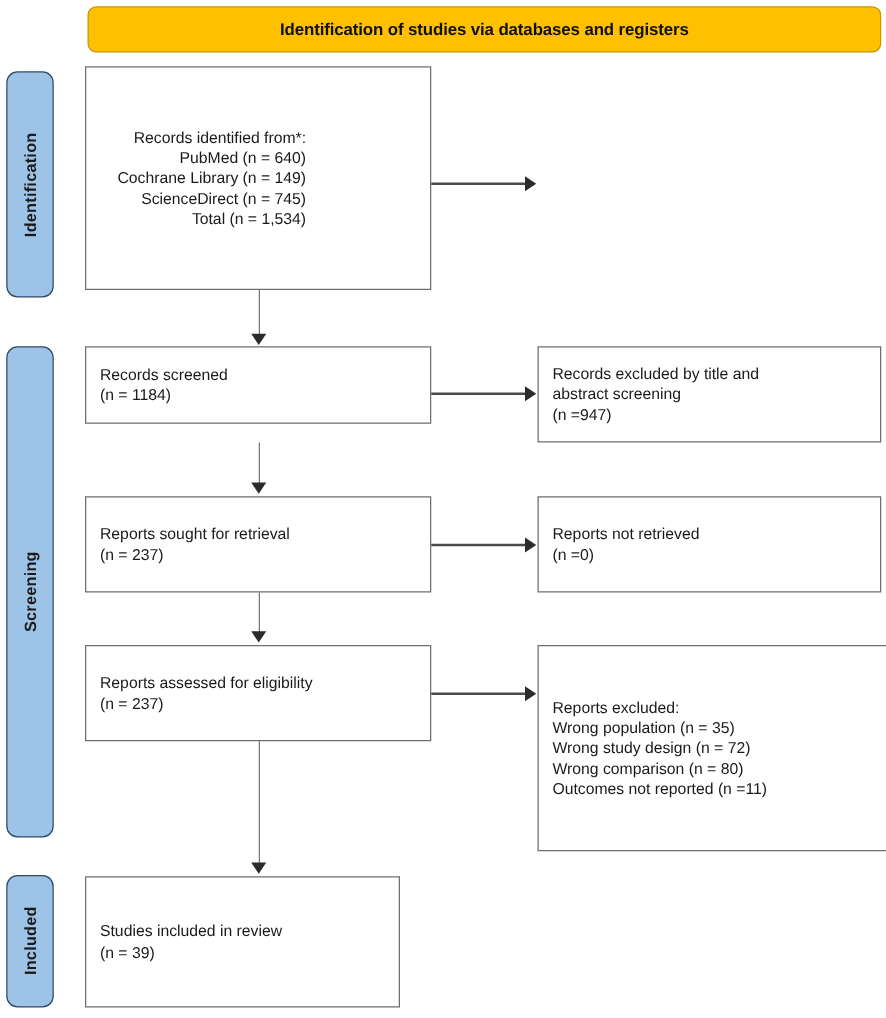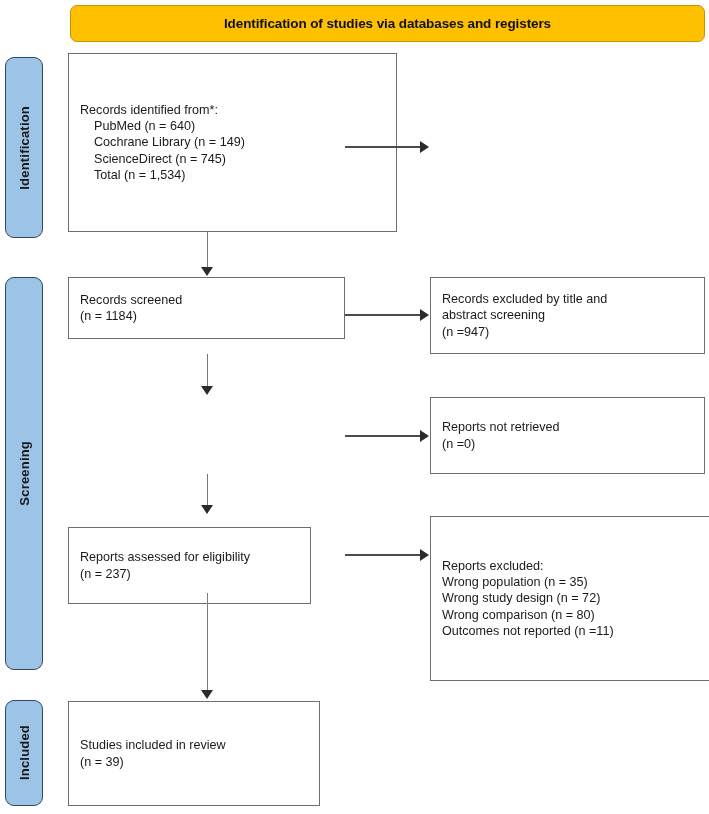--- a/index.html
+++ b/index.html
@@ -123,21 +123,21 @@
   </div>
 
   <div class="stage-tab" style="left:5px; top:277px; width:38px; height:393px;">
     <span class="stage-text">Screening</span>
   </div>
 
   <div class="stage-tab" style="left:5px; top:700px; width:38px; height:106px;">
     <span class="stage-text">Included</span>
   </div>
 
-  <div class="flow-box" style="left:68px; top:53px; width:329px; height:179px;">
+  <div class="flow-box" style="left:68px; top:53px; width:277px; height:179px;text-align:right;">
     <span class="box-text"><span>Records identified from*:</span>
 <span>    PubMed (n = 640)</span>
 <span>    Cochrane Library (n = 149)</span>
 <span>    ScienceDirect (n = 745)</span>
 <span>    Total (n = 1,534)</span></span>
   </div>
 
 
   <div class="conn-h" style="left:345px; top:146px; width:76px;"></div>
   <div class="arrow-right" style="left:420px; top:140.5px;"></div>
@@ -155,33 +155,37 @@
 <span>abstract screening</span>
 <span>(n =947)</span></span>
   </div>
 
   <div class="conn-h" style="left:345px; top:314px; width:76px;"></div>
   <div class="arrow-right" style="left:420px; top:308.5px;"></div>
 
   <div class="conn-v" style="left:206.5px; top:354px; height:33px;"></div>
   <div class="arrow-down" style="left:200.7px; top:386px;"></div>
 
+  <div class="flow-box" style="left:68px; top:397px; width:277px; height:77px;">
+    <span class="box-text"><span>Reports sought for retrieval</span>
+<span>(n = 237)</span></span>
+  </div>
 
   <div class="flow-box" style="left:430px; top:397px; width:275px; height:77px;">
     <span class="box-text"><span>Reports not retrieved</span>
 <span>(n =0)</span></span>
   </div>
 
   <div class="conn-h" style="left:345px; top:435px; width:76px;"></div>
   <div class="arrow-right" style="left:420px; top:429.5px;"></div>
 
   <div class="conn-v" style="left:206.5px; top:474px; height:32px;"></div>
   <div class="arrow-down" style="left:200.7px; top:505px;"></div>
 
-  <div class="flow-box" style="left:68px; top:516px; width:243px; height:77px;margin-top:11px;">
+  <div class="flow-box" style="left:68px; top:516px; width:277px; height:77px;">
     <span class="box-text"><span>Reports assessed for eligibility</span>
 <span>(n = 237)</span></span>
   </div>
 
   <div class="flow-box" style="left:430px; top:516px; width:322px; height:165px;">
     <span class="box-text"><span>Reports excluded:</span>
 <span>Wrong population (n = 35)</span>
 <span>Wrong study design (n = 72)</span>
 <span>Wrong comparison (n = 80)</span>
 <span>Outcomes not reported (n =11)</span></span>

